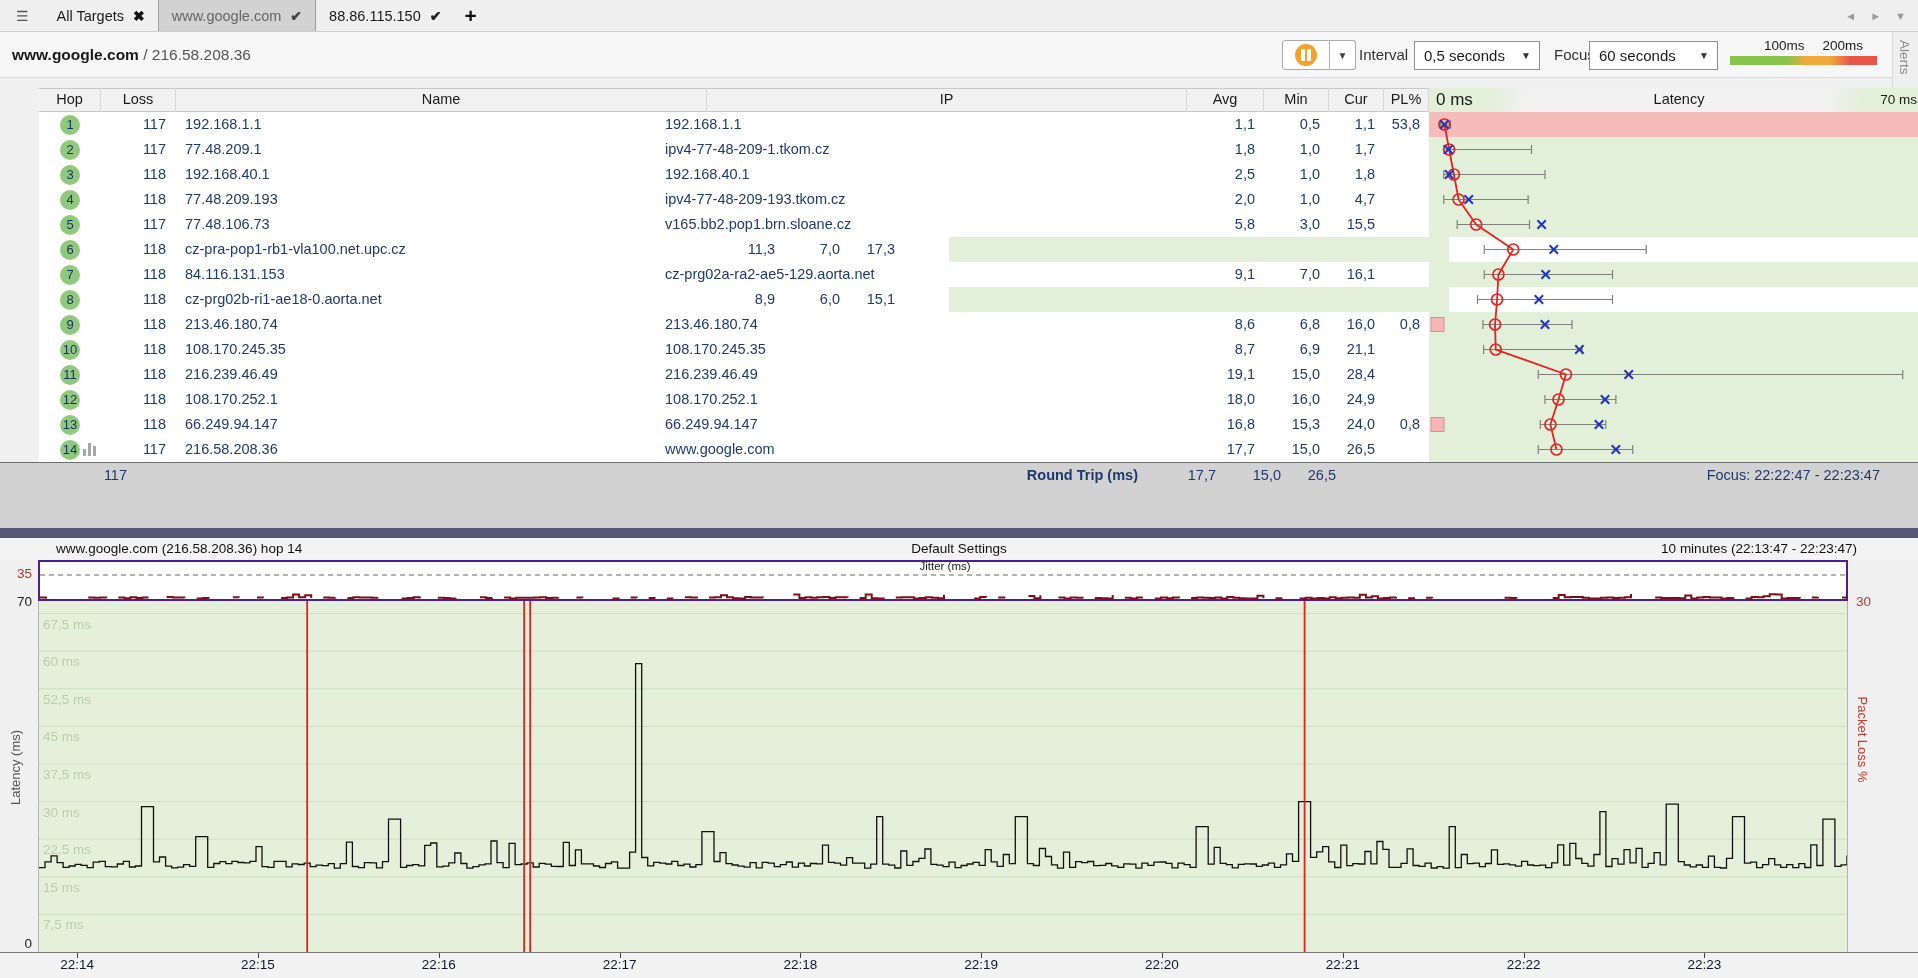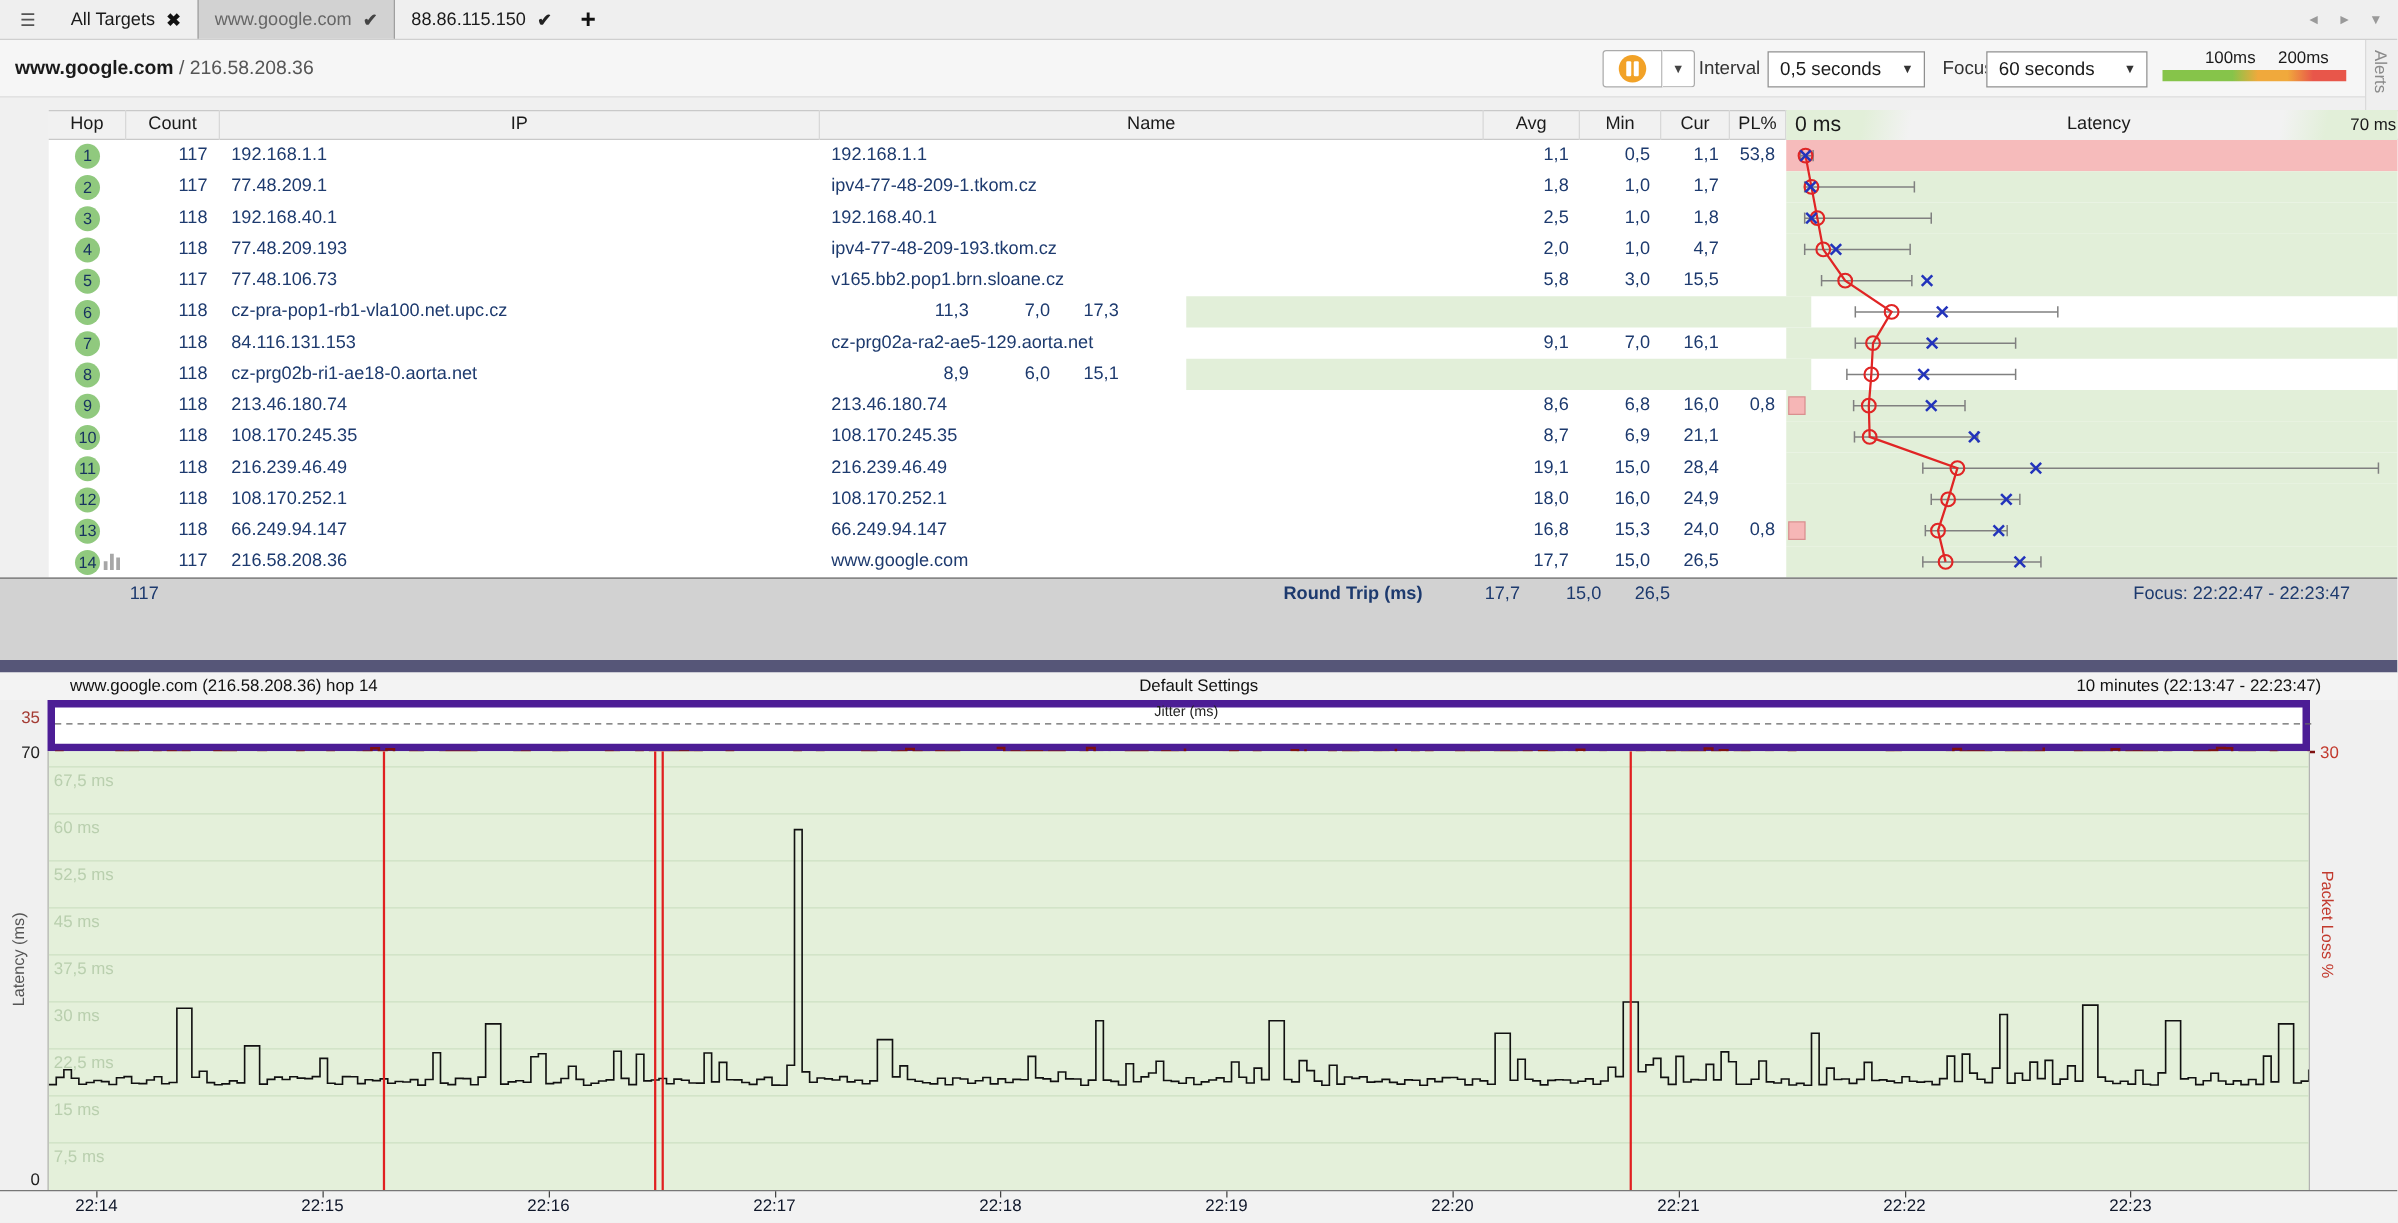--- a/index.html
+++ b/index.html
@@ -84,21 +84,21 @@
   .gfooter .focus-txt { text-align:right; padding-right:10px; width:500px; }
 
   
   .divider { position:absolute; left:0; top:528px; width:1918px; height:10px; background:#565678; }
   .bheader { position:absolute; left:0; top:538px; width:1918px; height:22px; background:#f3f3f3; font-size:13.5px; color:#111; }
   .bh-left { position:absolute; left:56px; top:3px; }
   .bh-center { position:absolute; left:0; width:1918px; text-align:center; top:3px; }
   .bh-right { position:absolute; right:61px; top:3px; }
 
   .jitter-strip { position:absolute; left:38px; top:560px; width:1810px; height:41px;
-                  background:#fff; border:6px solid #4c1d95; }
+                  background:#fff; border:2px solid #4c1d95; }
   .jitter-label { position:absolute; left:0; width:1810px; top:-2px; text-align:center; font-size:11.5px; color:#222; }
   .jit-max { position:absolute; left:8px; top:566px; width:24px; text-align:right; font-size:13.5px; color:#a43b33; }
 
   .plot { position:absolute; left:38px; top:601px; width:1810px; height:351px;
           background:#e4f0da; border-left:1px solid #b3b3b3; border-right:1px solid #b3b3b3; }
   .lat-top { position:absolute; left:8px; top:594px; width:24px; text-align:right; font-size:13.5px; color:#222; }
   .lat-bottom { position:absolute; left:8px; top:936px; width:24px; text-align:right; font-size:13.5px; color:#222; }
   .ylabel { position:absolute; left:-30px; top:760px; width:90px; text-align:center; font-size:13px; color:#555;
             transform:rotate(-90deg); transform-origin:center; }
   .pl-top { position:absolute; left:1856px; top:594px; font-size:13.5px; color:#c23a2e; }
@@ -165,23 +165,23 @@
   </div>
 
   <div class="rail">
     <div class="rail-label">Alerts</div>
     <div class="rail-scroll"></div>
   </div>
 
   <div class="grid">
     <div class="grid-head">
       <div class="hc c-hop">Hop</div>
-      <div class="hc c-count">Count</div>
+      <div class="hc c-count">Loss</div>
+      <div class="hc c-name">Name</div>
       <div class="hc c-ip">IP</div>
-      <div class="hc c-name">Name</div>
       <div class="hc c-avg">Avg</div>
       <div class="hc c-min">Min</div>
       <div class="hc c-cur">Cur</div>
       <div class="hc c-pl">PL%</div>
       <div class="hc c-graph">
         <span class="lat-left">0 ms</span>
         <span>Latency</span>
         <span class="lat-right">70 ms</span>
       </div>
     </div>

